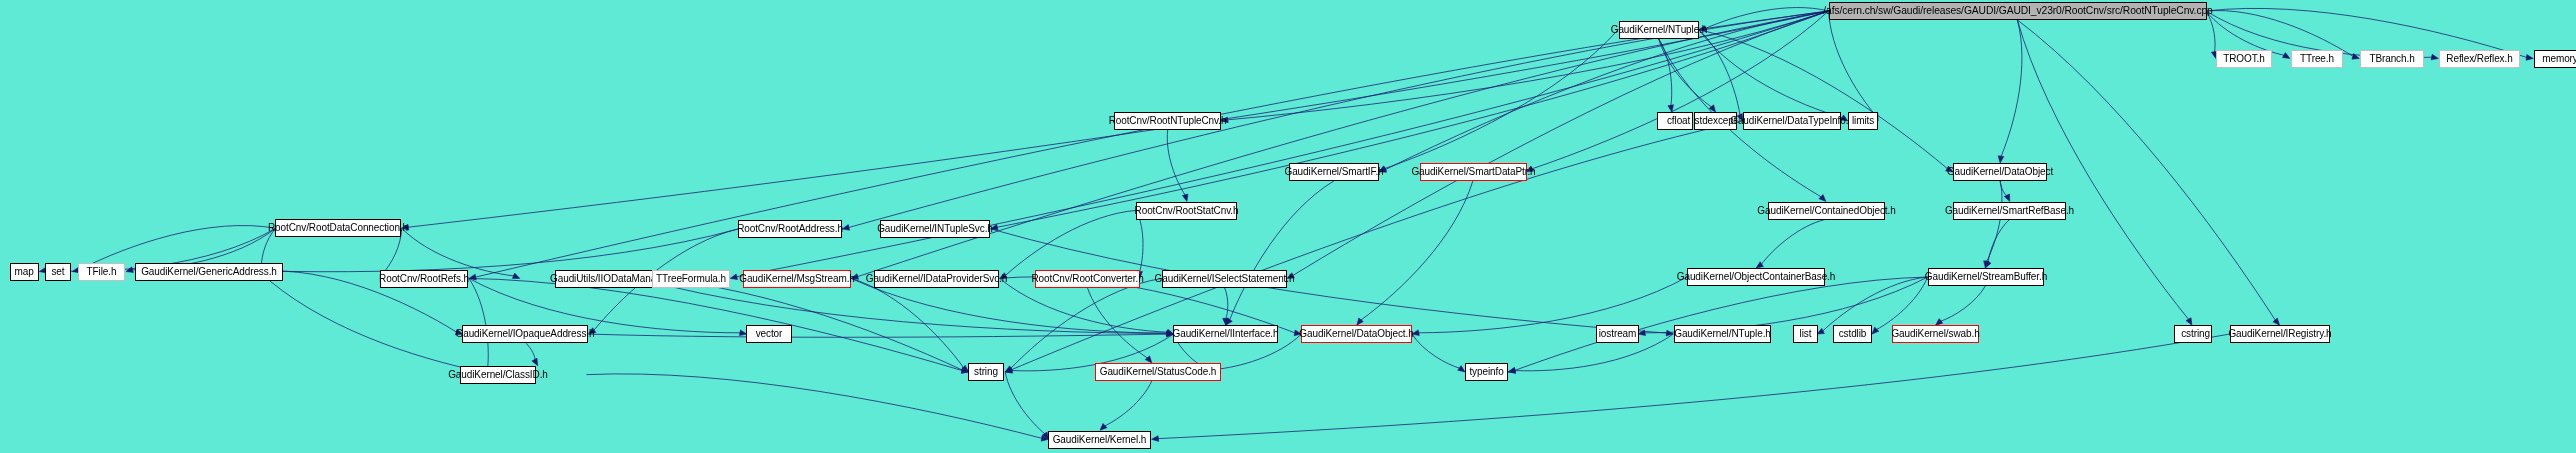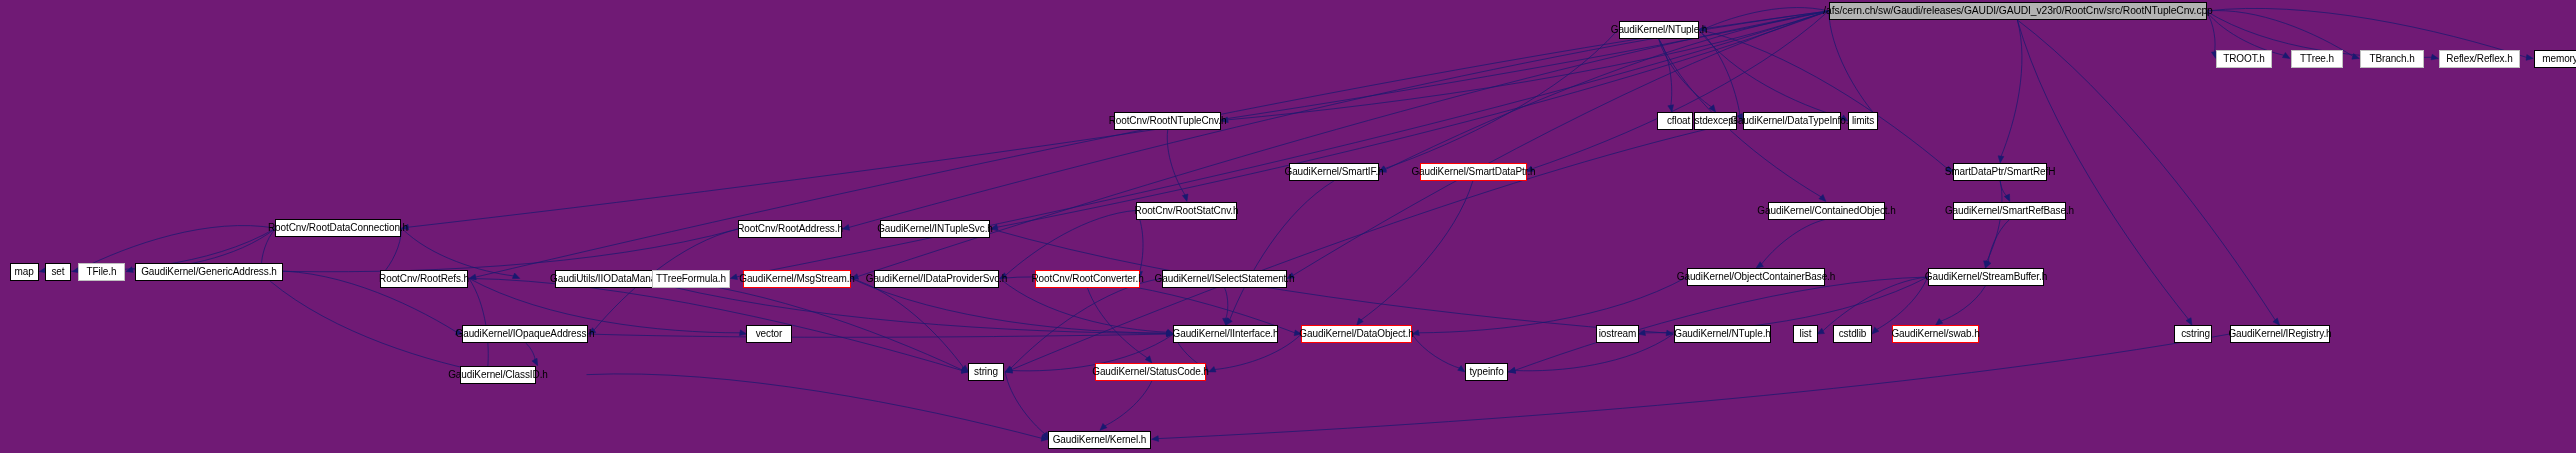--- a/index.html
+++ b/index.html
@@ -8,21 +8,21 @@
     padding: 0;
     background: #ffffff;
   }
   body {
     font-family: "Liberation Sans", sans-serif;
   }
   #graph-root {
     position: relative;
     width: 2576px;
     height: 453px;
-    background: #701a75;
+    background: #5eead4;
     overflow: hidden;
   }
   #edge-layer {
     position: absolute;
     left: 0;
     top: 0;
     width: 2576px;
     height: 453px;
     pointer-events: none;
   }
@@ -239,21 +239,21 @@
       <div class="node grey" style="left: 2439px; top: 50px; width: 81px;">Reflex/Reflex.h</div>
       <div class="node" style="left: 2534px; top: 50px; width: 52px;">memory</div>
       <div class="node" style="left: 1619px; top: 20.6px; width: 80px;">GaudiKernel/NTuple.h</div>
       <div class="node" style="left: 1657px; top: 112px; width: 36px; padding-left: 12px;">cfloat</div>
       <div class="node" style="left: 1694px; top: 112px; width: 43px;">stdexcept</div>
       <div class="node" style="left: 1743px; top: 112px; width: 98px;">GaudiKernel/DataTypeInfo.h</div>
       <div class="node" style="left: 1848px; top: 112px; width: 30px;">limits</div>
       <div class="node" style="left: 1114px; top: 112px; width: 107px;">RootCnv/RootNTupleCnv.h</div>
       <div class="node" style="left: 1289px; top: 163px; width: 90px;">GaudiKernel/SmartIF.h</div>
       <div class="node red" style="left: 1420px; top: 163px; width: 107px;">GaudiKernel/SmartDataPtr.h</div>
-      <div class="node" style="left: 1953px; top: 163px; width: 94px;">SmartDataPtr/SmartRefH</div>
+      <div class="node" style="left: 1953px; top: 163px; width: 94px;">GaudiKernel/DataObject</div>
       <div class="node" style="left: 1136px; top: 202px; width: 101px;">RootCnv/RootStatCnv.h</div>
       <div class="node" style="left: 1768px; top: 202px; width: 117px;">GaudiKernel/ContainedObject.h</div>
       <div class="node" style="left: 1953px; top: 202px; width: 113px;">GaudiKernel/SmartRefBase.h</div>
       <div class="node" style="left: 275px; top: 219px; width: 126px;">RootCnv/RootDataConnection.h</div>
       <div class="node" style="left: 738px; top: 220px; width: 104px;">RootCnv/RootAddress.h</div>
       <div class="node" style="left: 880px; top: 220px; width: 110px;">GaudiKernel/INTupleSvc.h</div>
       <div class="node" style="left: 9.6px; top: 263px; width: 29px;">map</div>
       <div class="node" style="left: 45px; top: 263px; width: 26px;">set</div>
       <div class="node grey" style="left: 78px; top: 263px; width: 47px;">TFile.h</div>
       <div class="node" style="left: 135px; top: 263px; width: 148px;">GaudiKernel/GenericAddress.h</div>
@@ -272,18 +272,18 @@
       <div class="node red" style="left: 1301px; top: 325px; width: 111px;">GaudiKernel/DataObject.h</div>
       <div class="node" style="left: 1596px; top: 325px; width: 43px;">iostream</div>
       <div class="node" style="left: 1674px; top: 325px; width: 97px;">GaudiKernel/NTuple.h</div>
       <div class="node" style="left: 1793px; top: 325px; width: 25px;">list</div>
       <div class="node" style="left: 1833px; top: 325px; width: 39px;">cstdlib</div>
       <div class="node red" style="left: 1892px; top: 325px; width: 87px;">GaudiKernel/swab.h</div>
       <div class="node" style="left: 2174px; top: 325px; width: 38px; padding-left: 10px;">cstring</div>
       <div class="node" style="left: 2230px; top: 325px; width: 100px;">GaudiKernel/IRegistry.h</div>
       <div class="node" style="left: 460px; top: 366px; width: 76px; text-align: center;">GaudiKernel/ClassID.h</div>
       <div class="node" style="left: 968px; top: 363px; width: 36px;">string</div>
-      <div class="node red" style="left: 1095px; top: 363px; width: 111px;">GaudiKernel/StatusCode.h</div>
+      <div class="node red" style="left: 1095px; top: 363px; width: 126px;">GaudiKernel/StatusCode.h</div>
       <div class="node" style="left: 1465px; top: 363px; width: 43px;">typeinfo</div>
       <div class="node" style="left: 1048px; top: 431px; width: 103px;">GaudiKernel/Kernel.h</div>
     </div>
 </div>
 
 
 </body></html>

